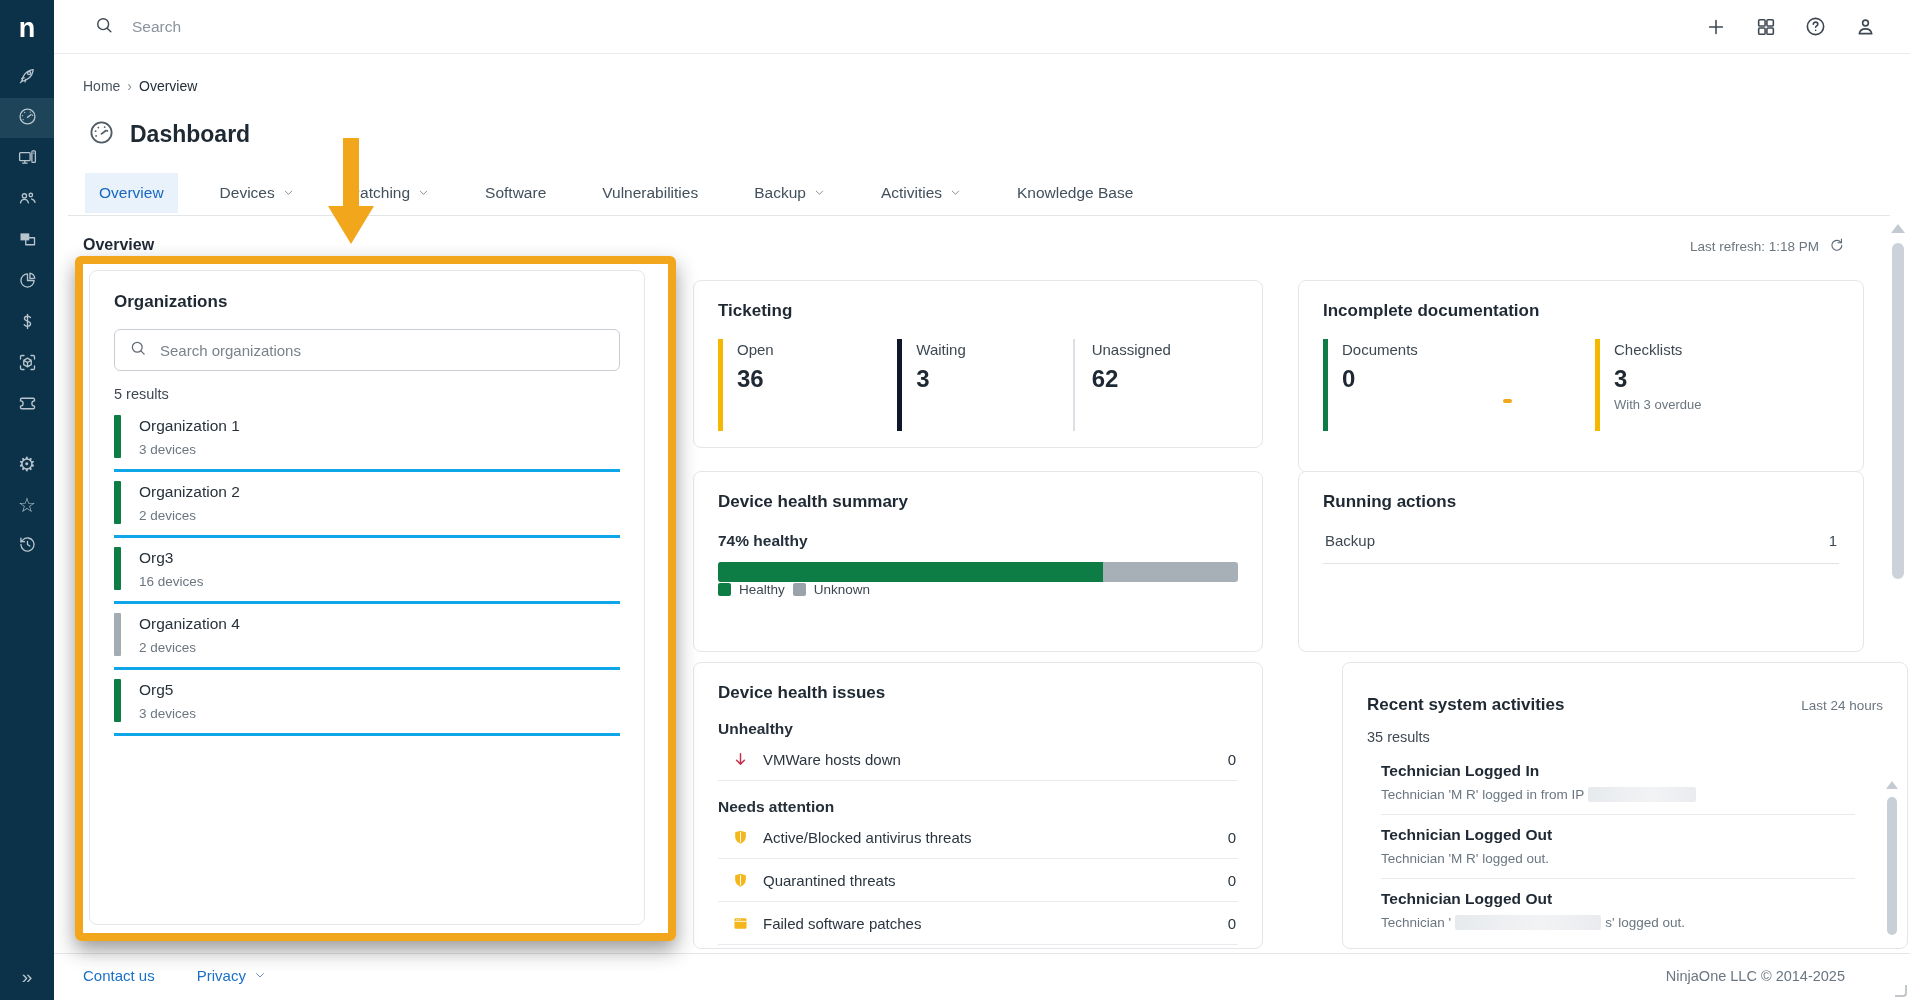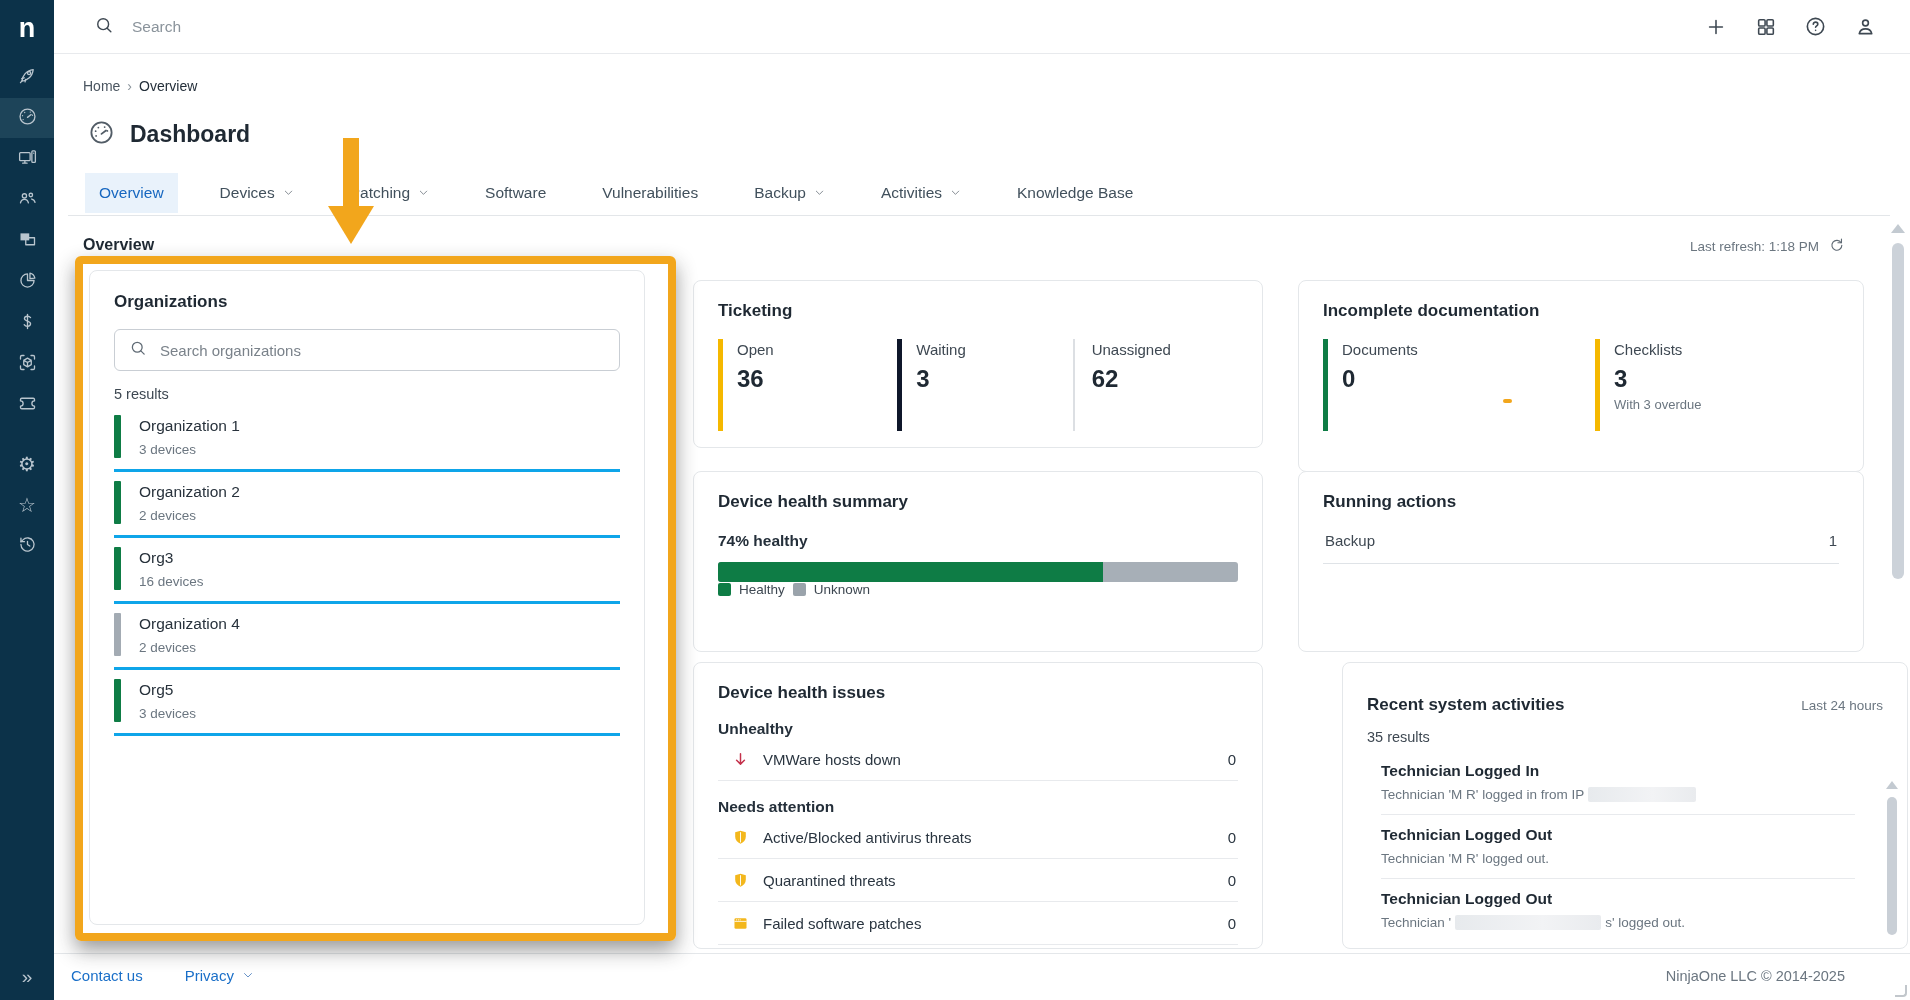--- a/index.html
+++ b/index.html
@@ -109,21 +109,21 @@
   
   .scroll-up { width:0; height:0; border-left:7px solid transparent; border-right:7px solid transparent; border-bottom:9px solid #c3cad1; cursor:pointer; }
   .page-scrollbar { position:absolute; left:1891px; top:224px; z-index:16; display:flex; flex-direction:column; align-items:center; }
   .page-thumb { margin-top:10px; width:12px; height:336px; border-radius:6px; background:#ccd2d9; cursor:pointer; }
   .inner-scrollbar { position:absolute; right:9px; top:118px; display:flex; flex-direction:column; align-items:center; }
   .inner-scrollbar .scroll-up { border-left-width:6px; border-right-width:6px; border-bottom-width:8px; }
   .inner-thumb { margin-top:8px; width:10px; height:138px; border-radius:5px; background:#c9cfd6; cursor:pointer; }
 
   
   .footer-divider { position:absolute; left:54px; top:953px; width:1856px; height:1px; background:#e4e7ea; }
-  .footer { position:absolute; left:71px; top:967px; display:flex; gap:42px; font-size:15px; }
+  .footer { position:absolute; left:83px; top:967px; display:flex; gap:42px; font-size:15px; }
   .footer a { color:#1a6fc8; text-decoration:none; cursor:pointer; display:flex; align-items:center; gap:8px; }
   .footer svg { stroke:#4d7fbe; fill:none; stroke-width:1.7; stroke-linecap:round; stroke-linejoin:round; }
   .copyright { position:absolute; top:968px; right:65px; font-size:14.5px; color:#6b7680; }
 
   .cursor-artifact { position:absolute; left:1503px; top:399px; width:9px; height:4px; background:#f2a61c; border-radius:2px; z-index:5; }
   .resize-corner { position:absolute; right:3px; bottom:3px; width:12px; height:12px; border-right:2px solid #9aa3ab; border-bottom:2px solid #9aa3ab; border-bottom-right-radius:4px; opacity:.6; }
 </style>
 </head>
 <body>
 

